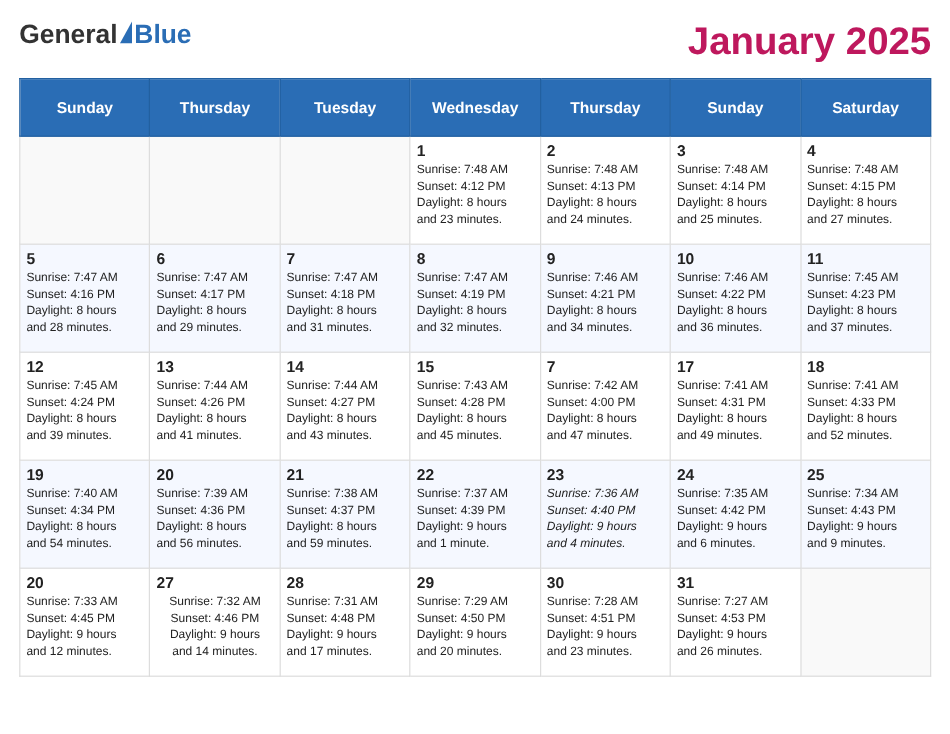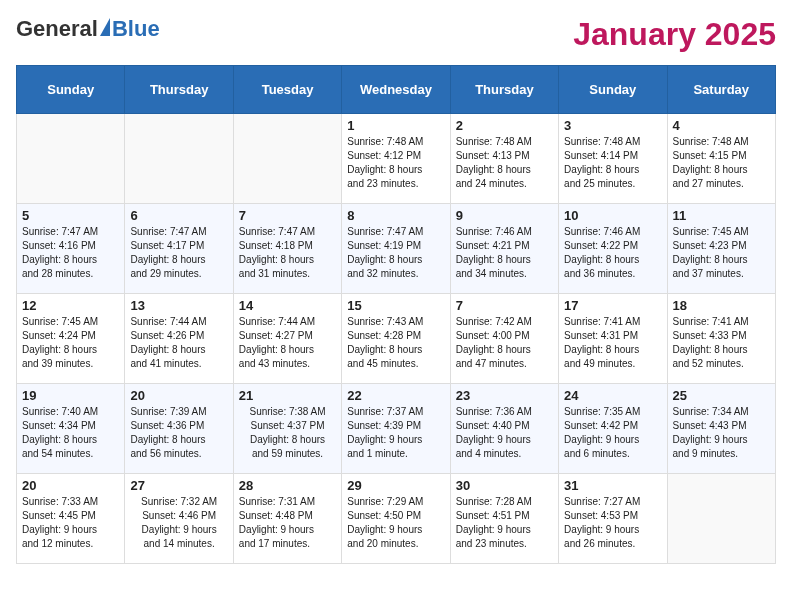--- a/index.html
+++ b/index.html
@@ -274,35 +274,35 @@
         </td>
         <td>
           <span class="day-number">20</span>
           <div class="day-info" style="white-space: pre-line;">Sunrise: 7:39 AM
 Sunset: 4:36 PM
 Daylight: 8 hours
 and 56 minutes.</div>
         </td>
         <td>
           <span class="day-number">21</span>
-          <div class="day-info" style="white-space: pre-line; text-align: center;">Sunrise: 7:38 AM
+          <div class="day-info" style="white-space: pre-line;">Sunrise: 7:38 AM
 Sunset: 4:37 PM
 Daylight: 8 hours
 and 59 minutes.</div>
         </td>
         <td>
           <span class="day-number">22</span>
           <div class="day-info" style="white-space: pre-line;">Sunrise: 7:37 AM
 Sunset: 4:39 PM
 Daylight: 9 hours
 and 1 minute.</div>
         </td>
         <td>
           <span class="day-number">23</span>
-          <div class="day-info" style="white-space: pre-line;">Sunrise: 7:36 AM
+          <div class="day-info" style="white-space: pre-line; font-style: italic;">Sunrise: 7:36 AM
 Sunset: 4:40 PM
 Daylight: 9 hours
 and 4 minutes.</div>
         </td>
         <td>
           <span class="day-number">24</span>
           <div class="day-info" style="white-space: pre-line;">Sunrise: 7:35 AM
 Sunset: 4:42 PM
 Daylight: 9 hours
 and 6 minutes.</div>

